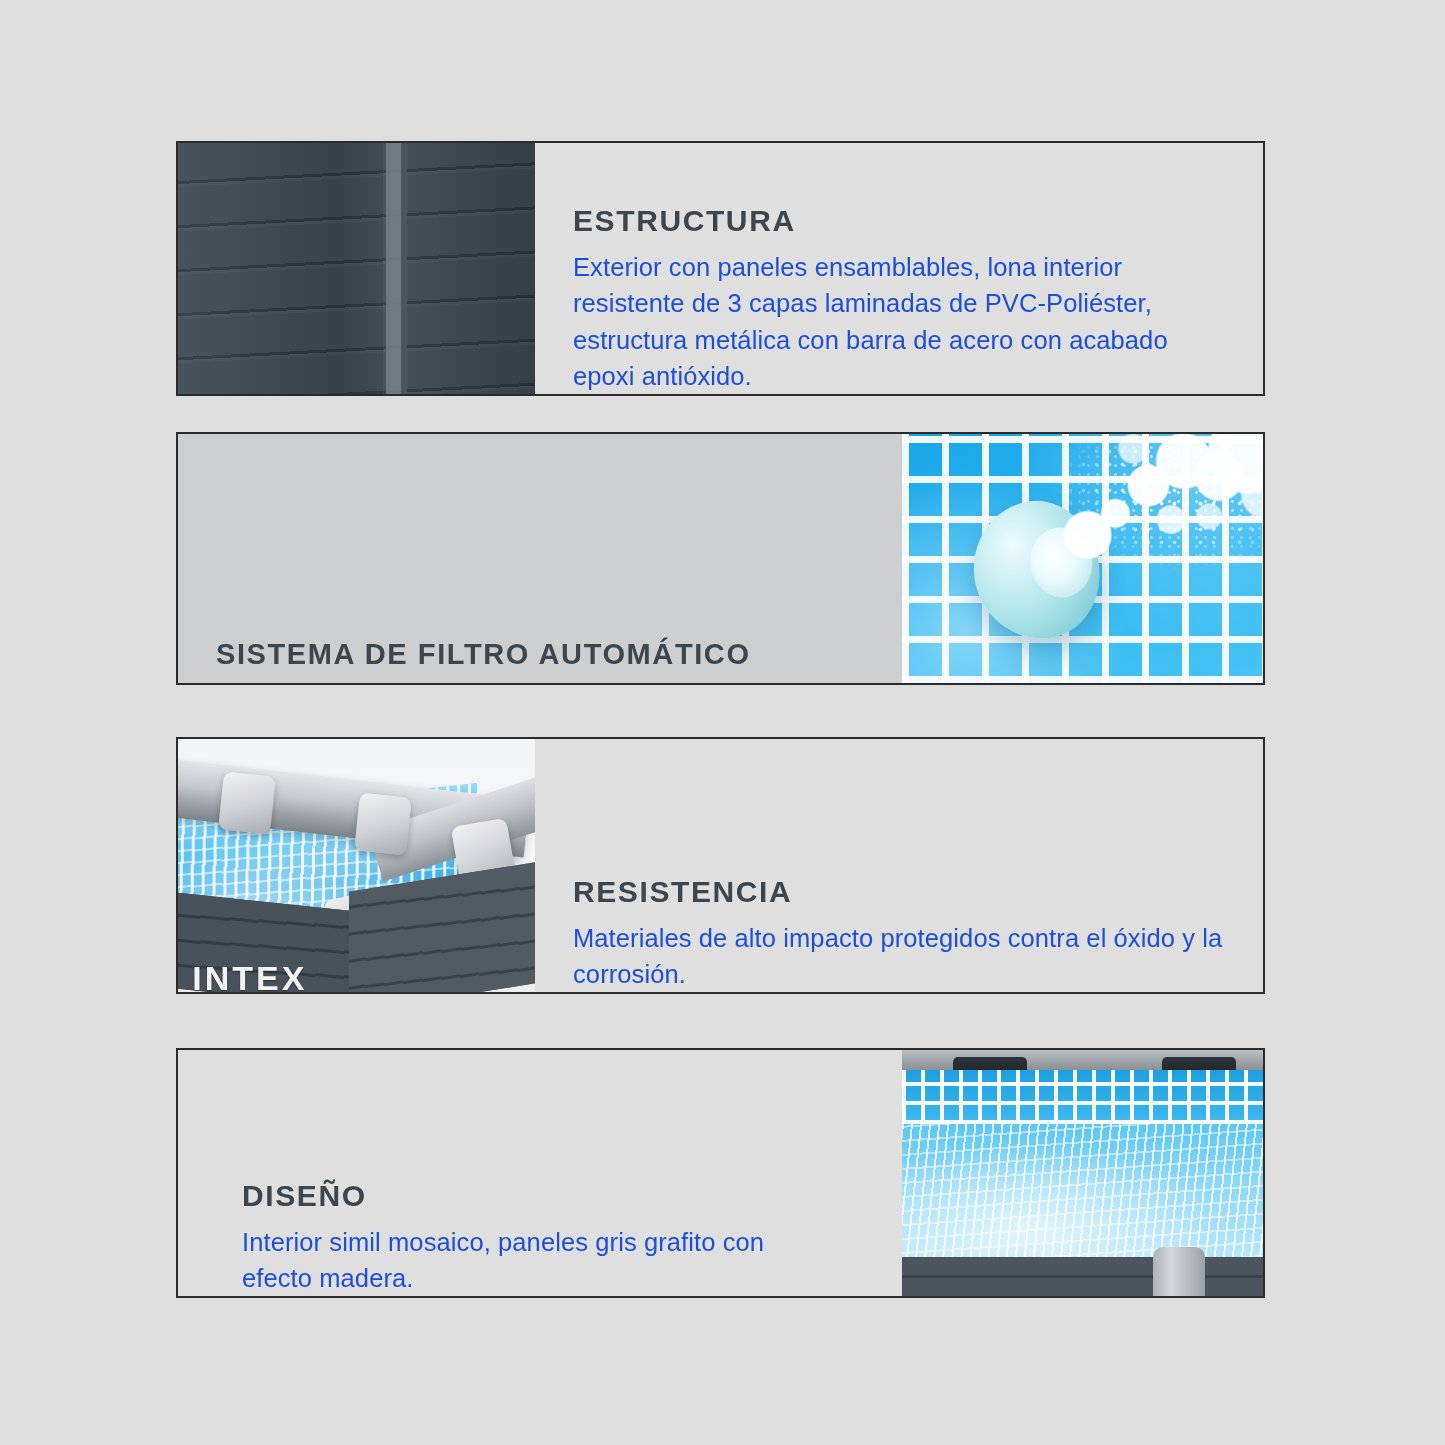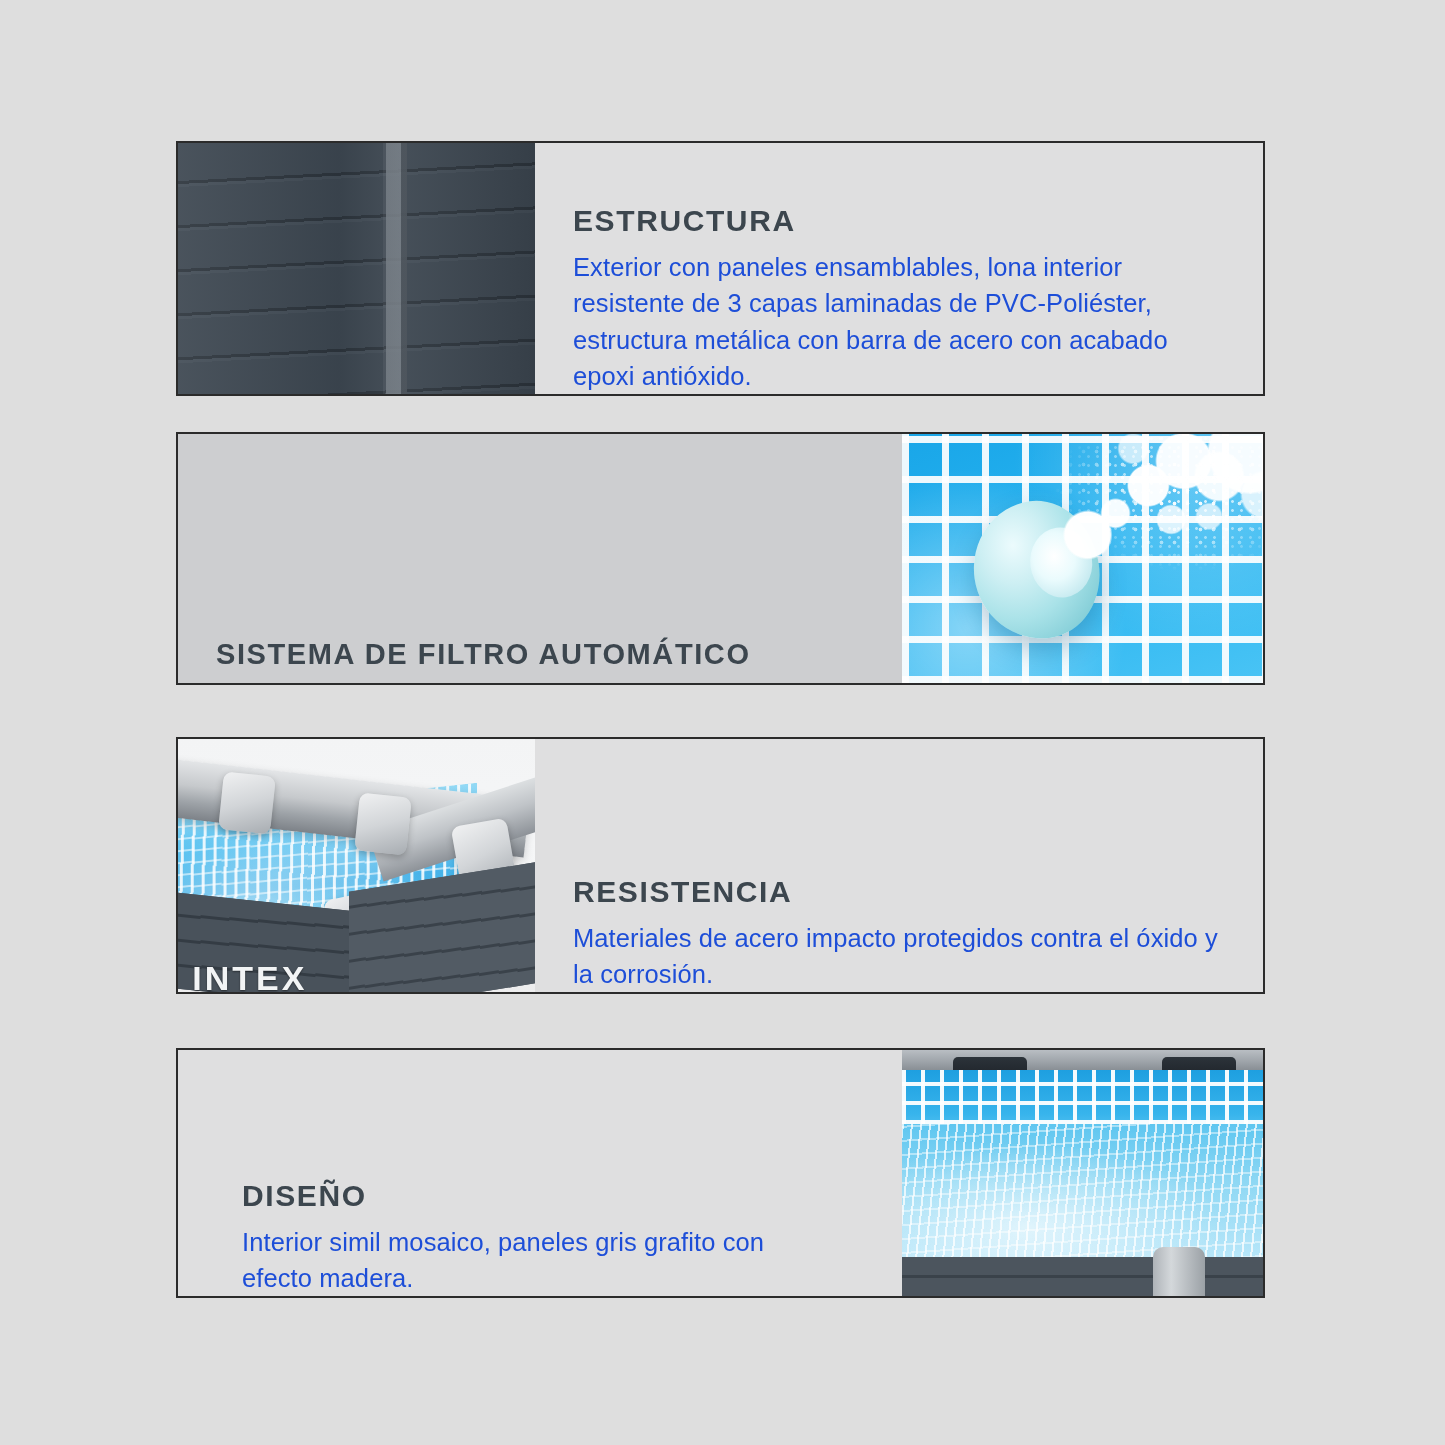--- a/index.html
+++ b/index.html
@@ -354,21 +354,21 @@
         <div class="pc-clamp pc-c4"></div>
         <div class="pc-panelL"></div>
         <div class="pc-panelR"></div>
         <div class="pc-logo">INTEX</div>
       </div>
     </div>
 
     <div class="copy">
       <div class="copy-inner">
         <h2 class="title">RESISTENCIA</h2>
-        <p class="body">Materiales de acero impacto protegidos contra el óxido y la corrosión.</p>
+        <p class="body">Materiales de alto impacto protegidos contra el óxido y la corrosión.</p>
       </div>
     </div>
   </div>
 
   <div class="card light" style="left:176px; top:1048px; width:1089px; height:250px;gap:38px;">
 
     <div class="copy">
       <div class="copy-inner" style="padding-left:64px;">
         <h2 class="title">DISEÑO</h2>
         <p class="body">Interior simil mosaico, paneles gris grafito con efecto madera.</p>

